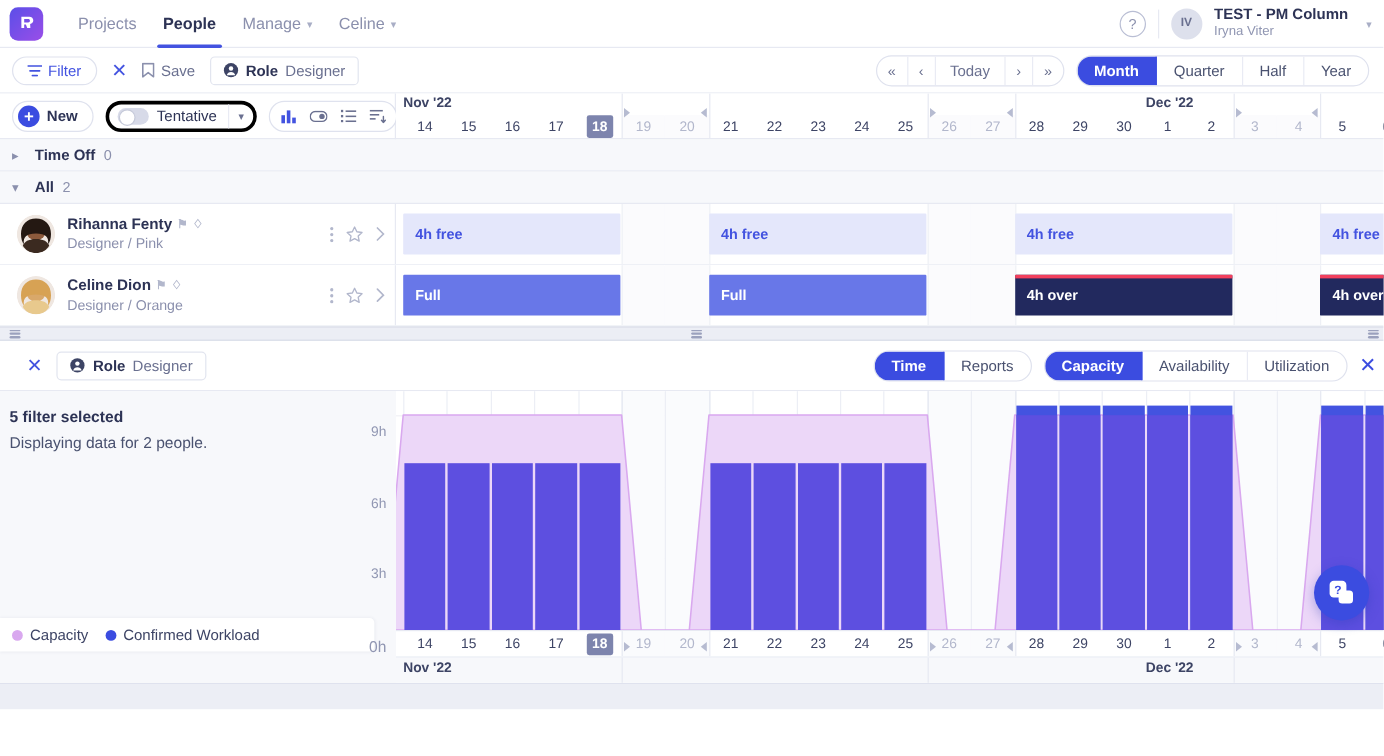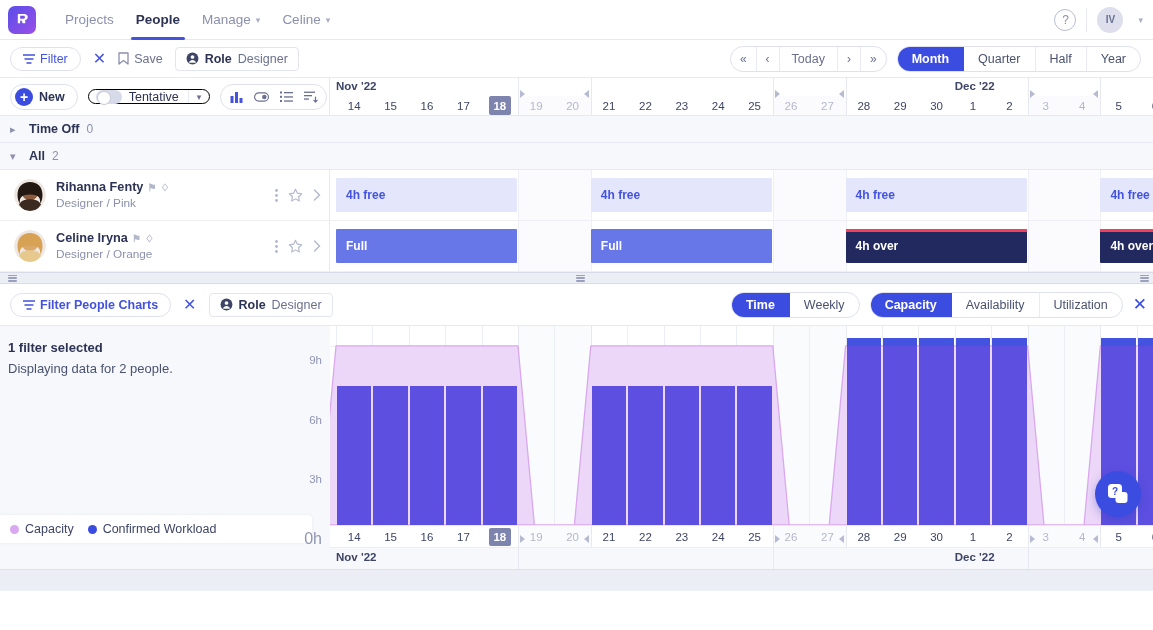--- a/index.html
+++ b/index.html
@@ -100,21 +100,21 @@
   .ab-left {
     width:330px; flex:0 0 330px; display:flex;align-items:center;gap:10px;padding-left:10px;
     border-bottom:1px solid #e7e9f2; border-right:1px solid #e7e9f2;
   }
   .new-btn {
     display:flex;align-items:center;gap:6px;border:1px solid #dfe2ee;border-radius:14px;
     padding:3px 12px 3px 4px;font-size:12.5px;color:#2d3355;font-weight:bold;cursor:pointer;background:#fff;
   }
   .plus-circ{width:18px;height:18px;border-radius:50%;background:#3b4ce0;color:#fff;
     display:flex;align-items:center;justify-content:center;font-size:14px;line-height:1;}
-  .tent-grp{display:flex;align-items:center;border:1px solid #000000;border-radius:14px;height:15px;background:#fff;}
+  .tent-grp{display:flex;align-items:center;border:3px solid #000000;border-radius:14px;height:26px;background:#fff;}
   .toggle{width:26px;height:14px;border-radius:8px;background:#d7dae8;margin:0 7px;position:relative;cursor:pointer;}
   .toggle::after{content:"";position:absolute;left:1px;top:1px;width:12px;height:12px;border-radius:50%;
      background:#fff;border:1px solid #c6cada;}
   .tent-grp .lbl{font-size:12.5px;color:#2d3355;padding-right:9px;}
   .tent-grp .dv{width:1px;height:100%;background:#e9ebf4;}
   .tent-grp .cv{padding:0 8px;font-size:9px;color:#6a7090;display:flex;align-items:center;cursor:pointer;}
   .icon-grp{display:flex;align-items:center;border:1px solid #dfe2ee;border-radius:14px;height:26px;background:#fff;padding:0 4px;gap:3px;}
   .icon-grp > div{width:22px;height:22px;display:flex;align-items:center;justify-content:center;cursor:pointer;}
 
   
@@ -232,20 +232,24 @@
       <span class="caret">▾</span>
     </div>
   </div>
   <div class="nav-right">
     <div class="help-btn">
       <span>?</span>
     </div>
     <div class="nav-divider"></div>
     <div class="avatar-circle">
       <span>IV</span>
+    </div>
+    <div class="acct">
+      <div class="acct-name">TEST - PM Column</div>
+      <div class="acct-sub">Iryna Viter</div>
     </div>
     <span class="caret">▾</span>
   </div>
 </div>
 
 <div class="filterbar">
   <div class="pill-filter">
     <svg width="12" height="10" viewBox="0 0 12 10">
         <path d="M0 1h12M2 5h8M4 9h4" stroke="#4353e0" stroke-width="1.4" stroke-linecap="round"></path>
       </svg>
@@ -472,21 +476,21 @@
     <div class="personrow">
       <div class="pr-left">
         <div class="pface"><svg width="32" height="32" viewBox="0 0 32 32">
             <circle cx="16" cy="16" r="16" fill="#efe7e1"></circle>
             <circle cx="16" cy="13" r="8.4" fill="#d9a86a"></circle>
             <path d="M3.5 16c0-8 5-13 12.5-13S28.5 8 28.5 16c0 4-1 7-2.5 8.5 1-6-2-9-10-9s-11 3-10 9C4.5 23 3.5 20 3.5 16z" fill="#d7a254"></path>
             <path d="M16 32c-5 0-9-2.6-11-6.4 1.6-3.6 5.6-5.4 11-5.4s9.4 1.8 11 5.4C25 29.4 21 32 16 32z" fill="#e8c98d"></path>
           </svg></div>
         <div class="pinfo">
           <div class="pname">
-            <span>Celine Iryna</span>
+            <span>Celine Dion</span>
             <span class="tagico">⚑</span>
             <span class="tagico">♢</span>
           </div>
           <div class="prole">Designer / Orange</div>
         </div>
         <div class="pr-actions">
           <div>
             <svg width="3" height="13" viewBox="0 0 3 13">
               <circle cx="1.5" cy="1.5" r="1.4" fill="#b2b7cc"></circle>
               <circle cx="1.5" cy="6.5" r="1.4" fill="#b2b7cc"></circle>
@@ -538,45 +542,39 @@
       <i></i>
     </div>
   <div class="grip" style="right:4px;">
       <i></i>
       <i></i>
       <i></i>
     </div>
 </div>
 
 <div class="chart-toolbar">
-  <div class="pill-filter">
-    <svg width="12" height="10" viewBox="0 0 12 10">
-        <path d="M0 1h12M2 5h8M4 9h4" stroke="#4353e0" stroke-width="1.4" stroke-linecap="round"></path>
-      </svg>
-    <span style="font-weight:bold">Filter People Charts</span>
-  </div>
   <div class="xbtn">
     <span>✕</span>
   </div>
   <div class="role-chip">
     <svg width="13" height="13" viewBox="0 0 14 14">
         <circle cx="7" cy="7" r="6.4" fill="#3d4465"></circle>
         <circle cx="7" cy="5.4" r="2" fill="#fff"></circle>
         <path d="M3.2 11.6c.6-2 2-2.9 3.8-2.9s3.2.9 3.8 2.9" fill="#fff"></path>
       </svg>
     <b>Role</b>
     <span class="val">Designer</span>
   </div>
   <div class="ct-right">
     <div class="seg">
       <div class="on">
           <span>Time</span>
         </div>
       <div>
-          <span>Weekly</span>
+          <span>Reports</span>
         </div>
     </div>
     <div class="seg">
       <div class="on">
           <span>Capacity</span>
         </div>
       <div>
           <span>Availability</span>
         </div>
       <div>
@@ -584,33 +582,33 @@
         </div>
     </div>
     <div class="close-x">
       <span>✕</span>
     </div>
   </div>
 </div>
 
 <div class="chartwrap">
   <div class="cw-left">
-    <div class="cw-title">1 filter selected</div>
+    <div class="cw-title">5 filter selected</div>
     <div class="cw-sub">Displaying data for 2 people.</div>
     <div class="legend">
       <span class="itm">
         <i class="dot" style="background:#d9a8ef"></i>
         <span>Capacity</span>
       </span>
       <span class="itm">
         <i class="dot" style="background:#3b4ce0"></i>
         <span>Confirmed Workload</span>
       </span>
     </div>
-  <div style="position: absolute; right: 8px; font-size: 16px; color: rgb(144, 150, 178); top: 213px; transform: translateY(-50%);">0h</div>
+  <div style="position: absolute; right: 8px; font-size: 13px; color: rgb(144, 150, 178); top: 213px; transform: translateY(-50%);">0h</div>
       <div style="position: absolute; right: 8px; font-size: 11.5px; color: rgb(144, 150, 178); top: 153.3px; transform: translateY(-50%);">3h</div>
       <div style="position: absolute; right: 8px; font-size: 11.5px; color: rgb(144, 150, 178); top: 93.6px; transform: translateY(-50%);">6h</div>
       <div style="position: absolute; right: 8px; font-size: 11.5px; color: rgb(144, 150, 178); top: 33.9px; transform: translateY(-50%);">9h</div>
     </div>
   <div class="cw-plot" id="cw-plot">
       <div class="gline" style="top: 199px;"></div>
       <div class="gline" style="top: 139.3px;"></div>
       <div class="gline" style="top: 79.6px;"></div>
       <div class="gline" style="top: 19.9px;"></div>
       <div class="vline" style="left: 6px; height: 199px;"></div>

